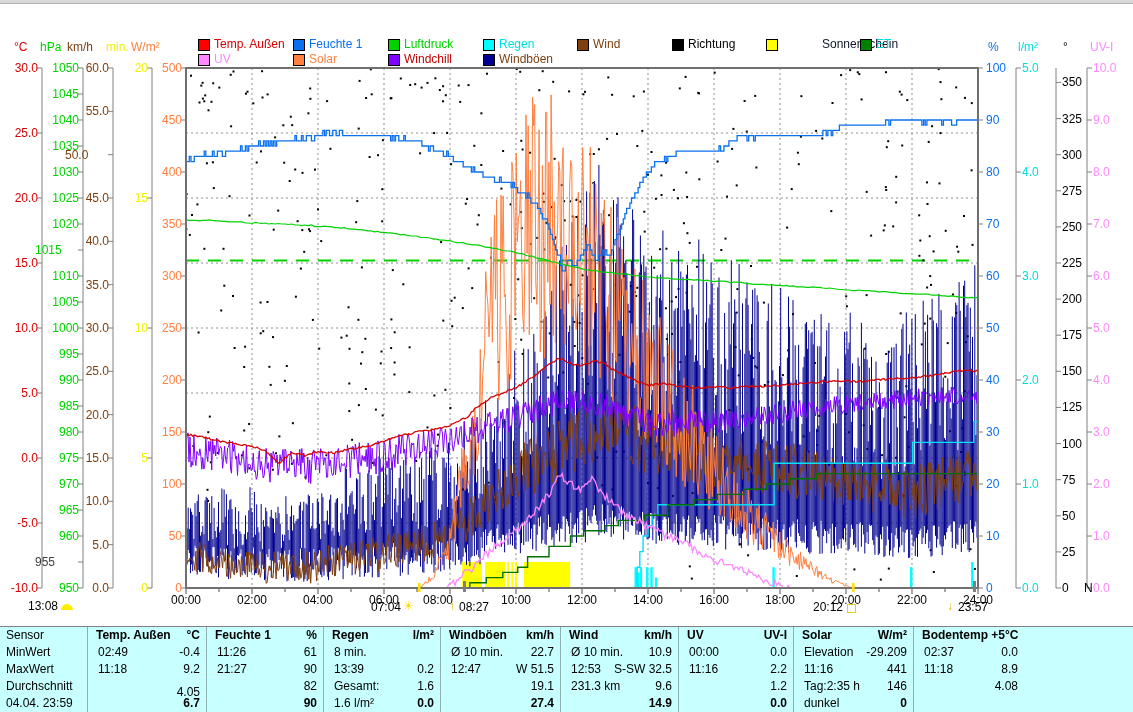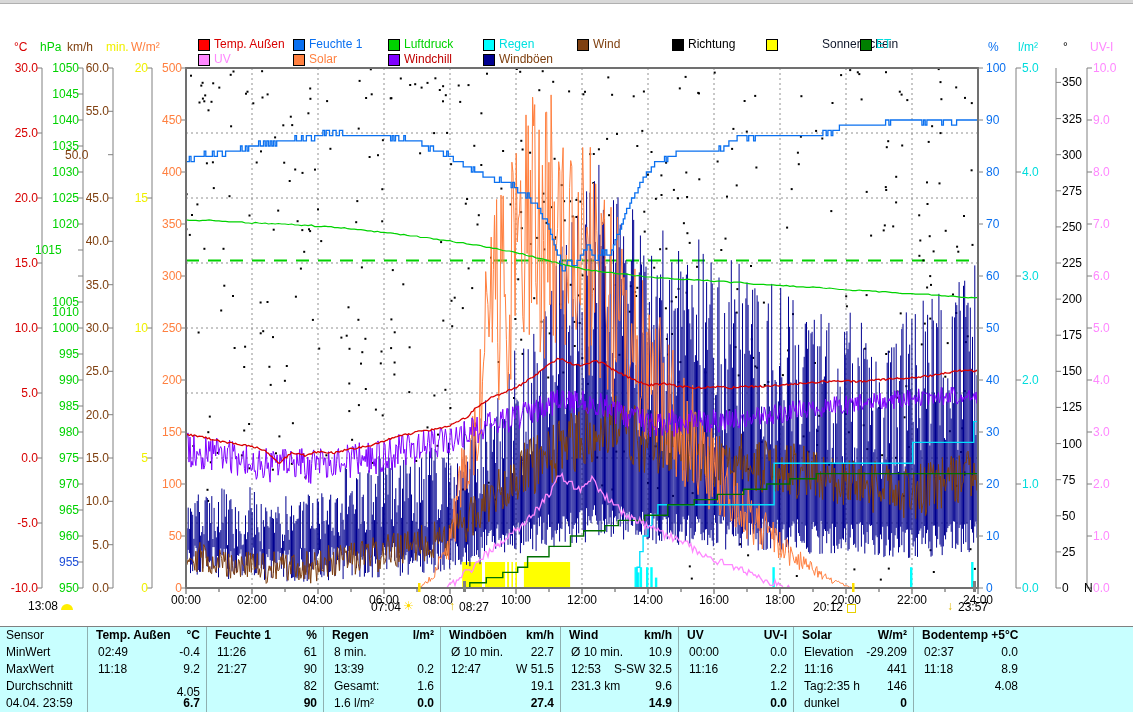--- a/index.html
+++ b/index.html
@@ -743,32 +743,32 @@
       <div class="tick" style="left: -6px; top: 582px; width: 44px; text-align: right; color: rgb(216, 0, 0);">-10.0</div>
       <div class="hdr" style="left: 40px; top: 41px; color: rgb(0, 210, 0);">hPa</div>
       <div class="tick" style="left: 35px; top: 62px; width: 44px; text-align: right; color: rgb(0, 210, 0);">1050</div>
       <div class="tick" style="left: 35px; top: 88px; width: 44px; text-align: right; color: rgb(0, 210, 0);">1045</div>
       <div class="tick" style="left: 35px; top: 114px; width: 44px; text-align: right; color: rgb(0, 210, 0);">1040</div>
       <div class="tick" style="left: 35px; top: 140px; width: 44px; text-align: right; color: rgb(0, 210, 0);">1035</div>
       <div class="tick" style="left: 35px; top: 166px; width: 44px; text-align: right; color: rgb(0, 210, 0);">1030</div>
       <div class="tick" style="left: 35px; top: 192px; width: 44px; text-align: right; color: rgb(0, 210, 0);">1025</div>
       <div class="tick" style="left: 35px; top: 218px; width: 44px; text-align: right; color: rgb(0, 210, 0);">1020</div>
       <div class="tick" style="left: 35px; top: 244px; width: 44px; text-align: left; color: rgb(0, 210, 0);">1015</div>
-      <div class="tick" style="left: 35px; top: 270px; width: 44px; text-align: right; color: rgb(0, 210, 0); margin-top: 36px;">1010</div>
+      <div class="tick" style="left: 35px; top: 270px; width: 44px; text-align: right; color: rgb(0, 210, 0);">1010</div>
       <div class="tick" style="left: 35px; top: 296px; width: 44px; text-align: right; color: rgb(0, 210, 0);">1005</div>
       <div class="tick" style="left: 35px; top: 322px; width: 44px; text-align: right; color: rgb(0, 210, 0);">1000</div>
       <div class="tick" style="left: 35px; top: 348px; width: 44px; text-align: right; color: rgb(0, 210, 0);">995</div>
       <div class="tick" style="left: 35px; top: 374px; width: 44px; text-align: right; color: rgb(0, 210, 0);">990</div>
       <div class="tick" style="left: 35px; top: 400px; width: 44px; text-align: right; color: rgb(0, 210, 0);">985</div>
       <div class="tick" style="left: 35px; top: 426px; width: 44px; text-align: right; color: rgb(0, 210, 0);">980</div>
       <div class="tick" style="left: 35px; top: 452px; width: 44px; text-align: right; color: rgb(0, 210, 0);">975</div>
       <div class="tick" style="left: 35px; top: 478px; width: 44px; text-align: right; color: rgb(0, 210, 0);">970</div>
       <div class="tick" style="left: 35px; top: 504px; width: 44px; text-align: right; color: rgb(0, 210, 0);">965</div>
       <div class="tick" style="left: 35px; top: 530px; width: 44px; text-align: right; color: rgb(0, 210, 0);">960</div>
-      <div class="tick" style="left: 35px; top: 556px; width: 44px; text-align: right; color: #1d4ed8;">955</div>
+      <div class="tick" style="left: 35px; top: 556px; width: 44px; color: #404040;">955</div>
       <div class="tick" style="left: 35px; top: 582px; width: 44px; text-align: right; color: rgb(0, 210, 0);">950</div>
       <div class="hdr" style="left: 67px; top: 41px; color: rgb(127, 64, 16);">km/h</div>
       <div class="tick" style="left: 65px; top: 62px; width: 44px; text-align: right; color: rgb(127, 64, 16);">60.0</div>
       <div class="tick" style="left: 65px; top: 105.333px; width: 44px; text-align: right; color: rgb(127, 64, 16);">55.0</div>
       <div class="tick" style="left: 65px; top: 148.667px; width: 44px; text-align: left; color: rgb(127, 64, 16);">50.0</div>
       <div class="tick" style="left: 65px; top: 192px; width: 44px; text-align: right; color: rgb(127, 64, 16);">45.0</div>
       <div class="tick" style="left: 65px; top: 235.333px; width: 44px; text-align: right; color: rgb(127, 64, 16);">40.0</div>
       <div class="tick" style="left: 65px; top: 278.667px; width: 44px; text-align: right; color: rgb(127, 64, 16);">35.0</div>
       <div class="tick" style="left: 65px; top: 322px; width: 44px; text-align: right; color: rgb(127, 64, 16);">30.0</div>
       <div class="tick" style="left: 65px; top: 365.333px; width: 44px; text-align: right; color: rgb(127, 64, 16);">25.0</div>

